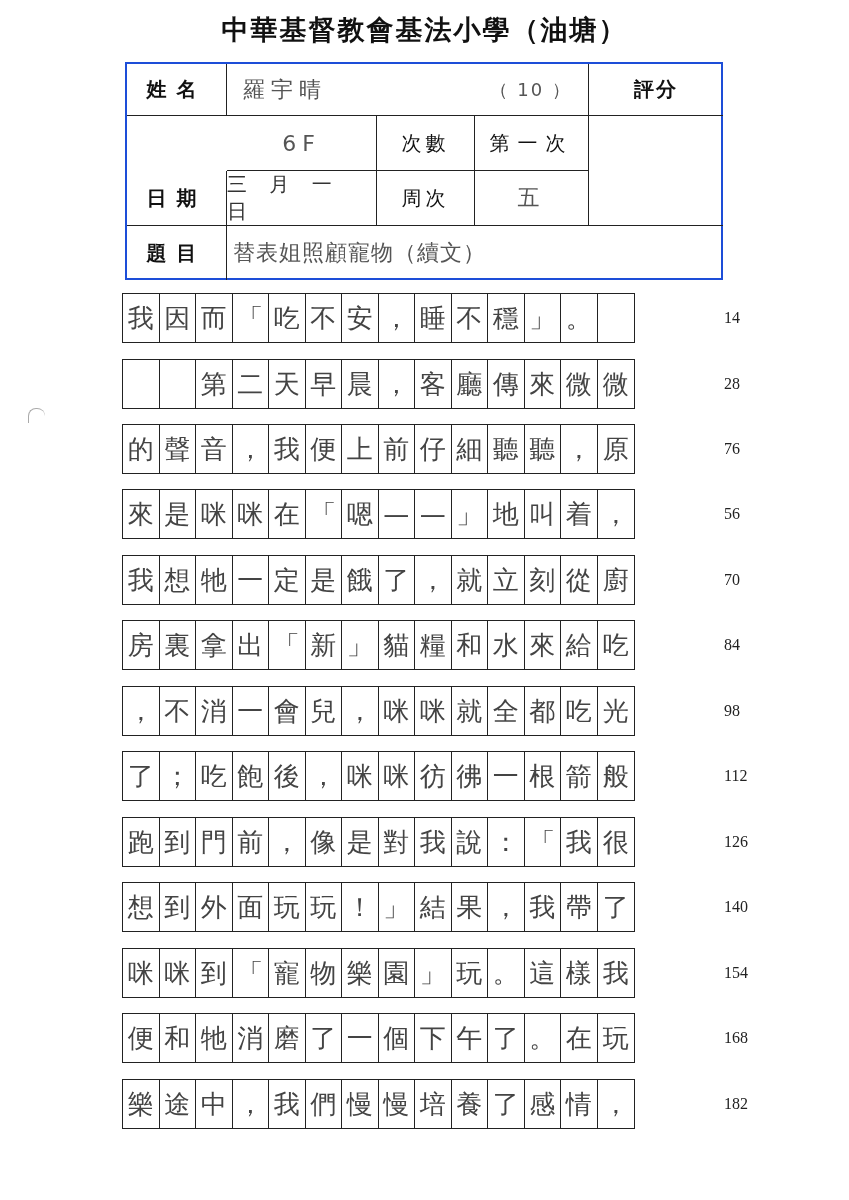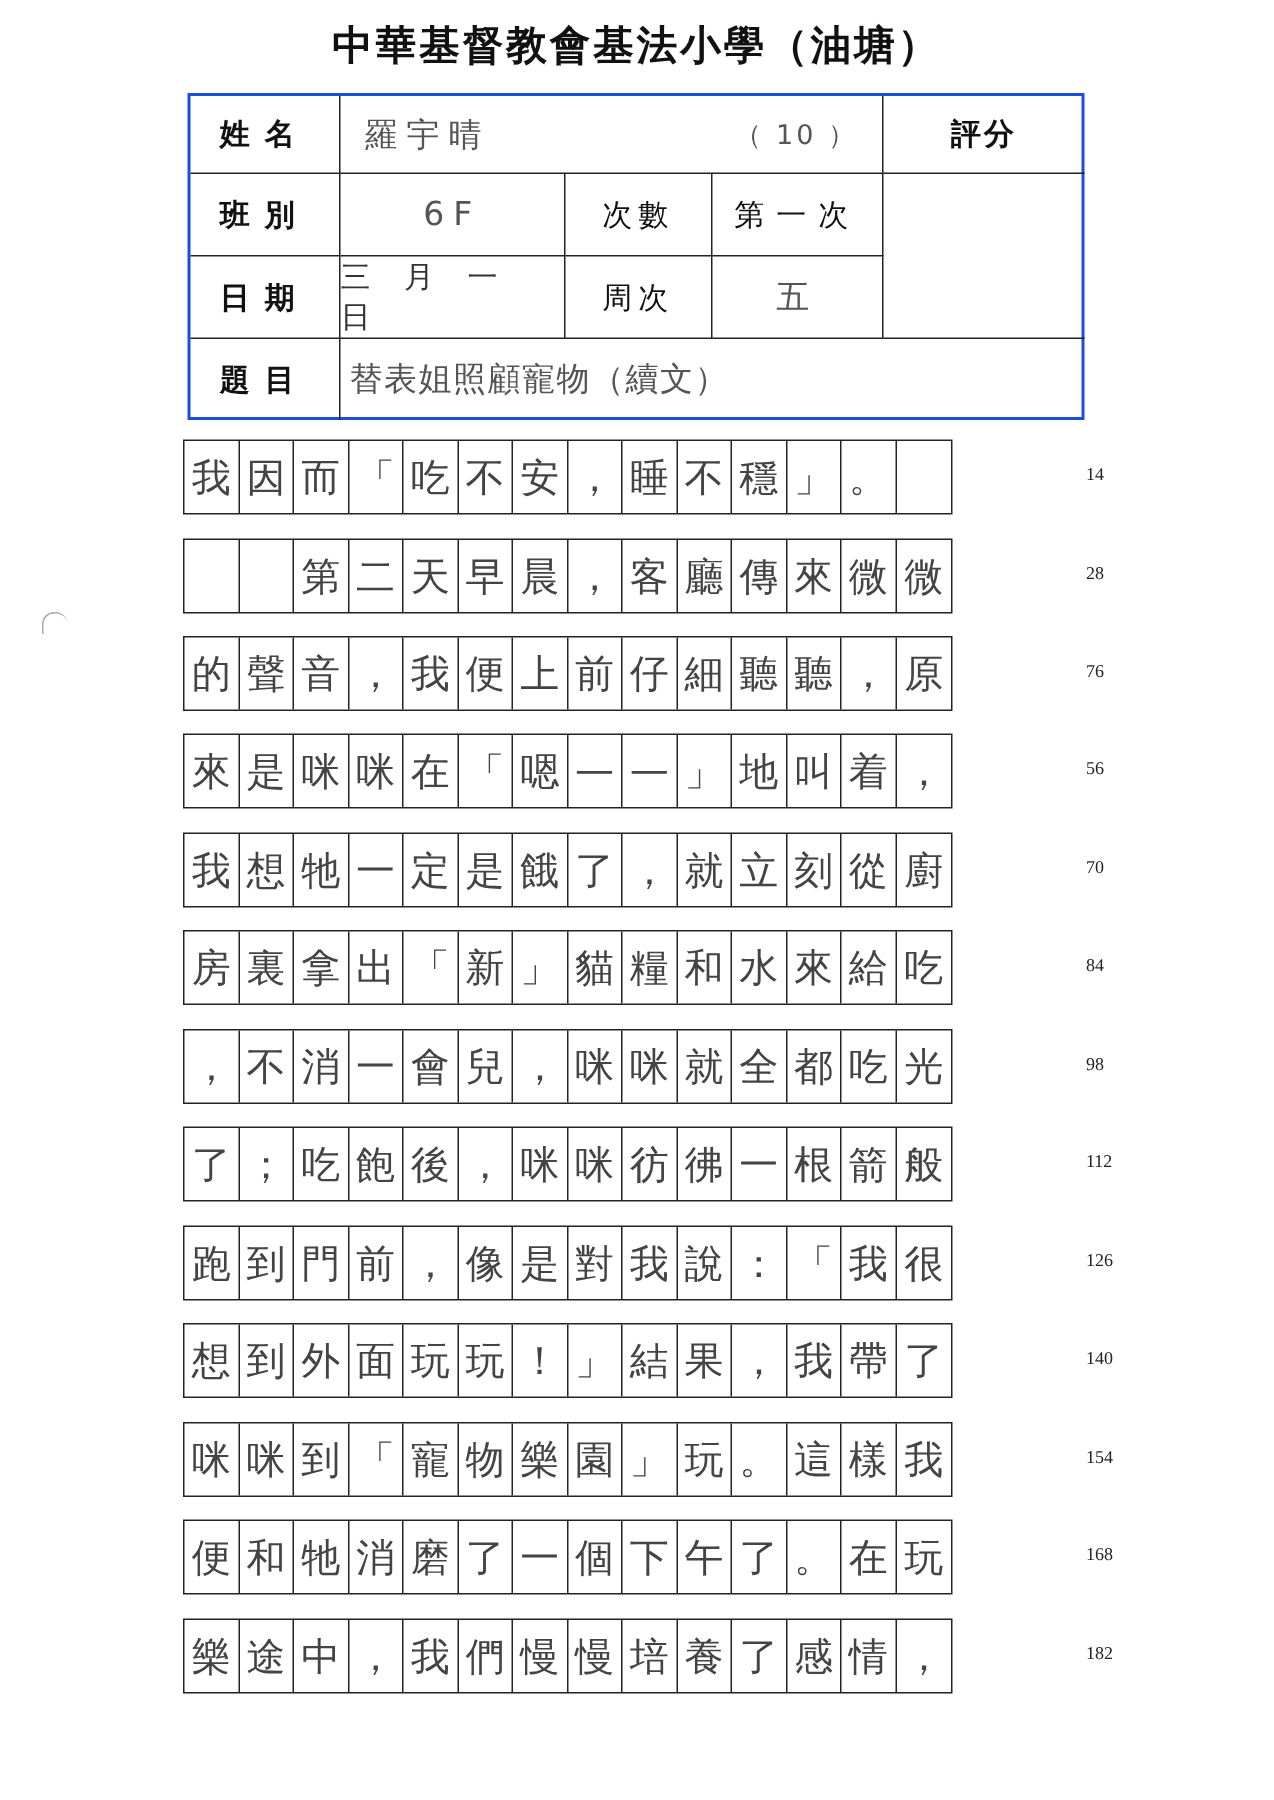--- a/index.html
+++ b/index.html
@@ -11,38 +11,37 @@
           border:2px solid #1d4ed8; box-sizing:border-box; }
   .cell { position:absolute; border-right:1.5px solid #222; border-bottom:1.5px solid #222;
           box-sizing:border-box; display:flex; align-items:center; justify-content:center;
           font-size:20px; }
   .lab { font-family:"DejaVu Serif", serif; font-weight:bold; letter-spacing:10px; }
   .hand { color:#555; font-size:22px; letter-spacing:6px; }
   .grid-row { position:absolute; left:122px; display:flex; border:1.5px solid #222; height:48px; }
   .sq { width:36.5px; height:48px; border-right:1.2px solid #222; box-sizing:border-box;
         display:flex; align-items:center; justify-content:center; font-size:26px; color:#444; }
   .sq:last-child { border-right:none; }
-  .count { position:absolute; left:724px; font-family:"Liberation Serif", serif; font-size:12px; color:#222; }
+  .count { position:absolute; left:724px; font-family:"Liberation Serif", serif; font-size:16px; color:#222; }
   .margin-mark { position:absolute; left:28px; top:408px; width:16px; height:14px;
                  border-top:1.5px solid #aaa; border-left:1.5px solid #aaa; border-radius:8px 8px 0 0; }
 </style>
 </head>
 <body>
 
 <div class="school-title">中華基督教會基法小學（油塘）</div>
 
 <div class="info">
   <div class="cell lab" style="left:0;top:0;width:100px;height:52px">姓名</div>
   <div class="cell hand" style="left:100px;top:0;width:362px;height:52px;justify-content:space-between;padding:0 16px">
     <span>羅宇晴</span>
     <span style="letter-spacing:2px;font-size:18px">（ 10 ）</span>
   </div>
   <div class="cell lab" style="left:462px;top:0;width:134px;height:52px;border-right:none;letter-spacing:2px">評分</div>
 
-  <div class="cell lab" style="left:0;top:52px;width:100px;height:55px">班別</div>
   <div class="cell hand" style="left:100px;top:52px;width:150px;height:55px">6F</div>
   <div class="cell" style="left:250px;top:52px;width:98px;height:55px;letter-spacing:4px">次數</div>
   <div class="cell" style="left:348px;top:52px;width:114px;height:55px;letter-spacing:8px">第一次</div>
   <div class="cell" style="left:462px;top:52px;width:134px;height:110px;border-right:none"></div>
 
   <div class="cell lab" style="left:0;top:107px;width:100px;height:55px">日期</div>
   <div class="cell" style="left:100px;top:107px;width:150px;height:55px;letter-spacing:8px;color:#333">三 月 一 日</div>
   <div class="cell" style="left:250px;top:107px;width:98px;height:55px;letter-spacing:4px">周次</div>
   <div class="cell hand" style="left:348px;top:107px;width:114px;height:55px">五</div>
 

